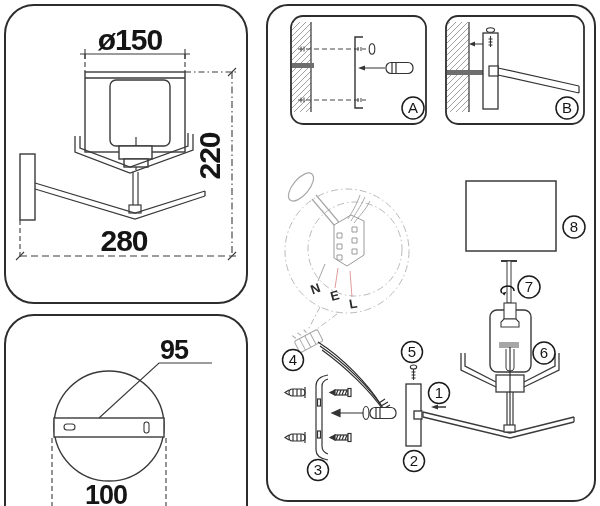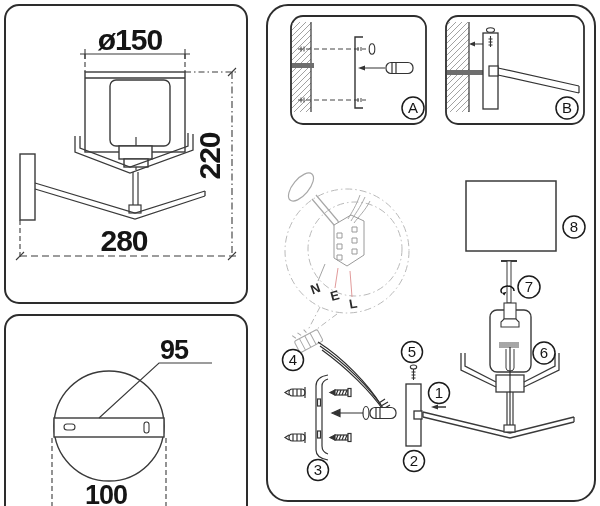--- a/index.html
+++ b/index.html
@@ -1,17 +1,17 @@
 <!DOCTYPE html>
 <html><head>
 <meta charset="utf-8">
 <style>
   html,body{margin:0;padding:0;background:#ffffff;}
   body{width:600px;height:506px;position:relative;font-family:"Liberation Sans",sans-serif;}
-  .panel{position:absolute;background:#fff;border:2px solid #2d2d2d;border-radius:15px;box-sizing:border-box;overflow:hidden;}
+  .panel{position:absolute;background:#fff;border:2px solid #2d2d2d;border-radius:30px;box-sizing:border-box;overflow:hidden;}
   #panel-side{left:4px;top:4px;width:244px;height:300px;}
   #panel-back{left:4px;top:314px;width:244px;height:224px;}
   #panel-steps{left:266px;top:4px;width:330px;height:498px;border-radius:22px;}
   svg{position:absolute;left:0;top:0;width:100%;height:100%;display:block;}
   .dim{font-family:"Liberation Sans",sans-serif;font-size:30px;font-weight:bold;fill:#151515;letter-spacing:-1px;}
   .dim2{font-family:"Liberation Sans",sans-serif;font-size:27px;font-weight:bold;fill:#151515;letter-spacing:-1px;}
   .num{font-family:"Liberation Sans",sans-serif;font-size:15px;fill:#151515;text-anchor:middle;}
   .wire{font-family:"Liberation Sans",sans-serif;font-size:13px;font-weight:bold;fill:#2a2a2a;text-anchor:middle;}
   .ctr{text-anchor:middle;}
 </style>

